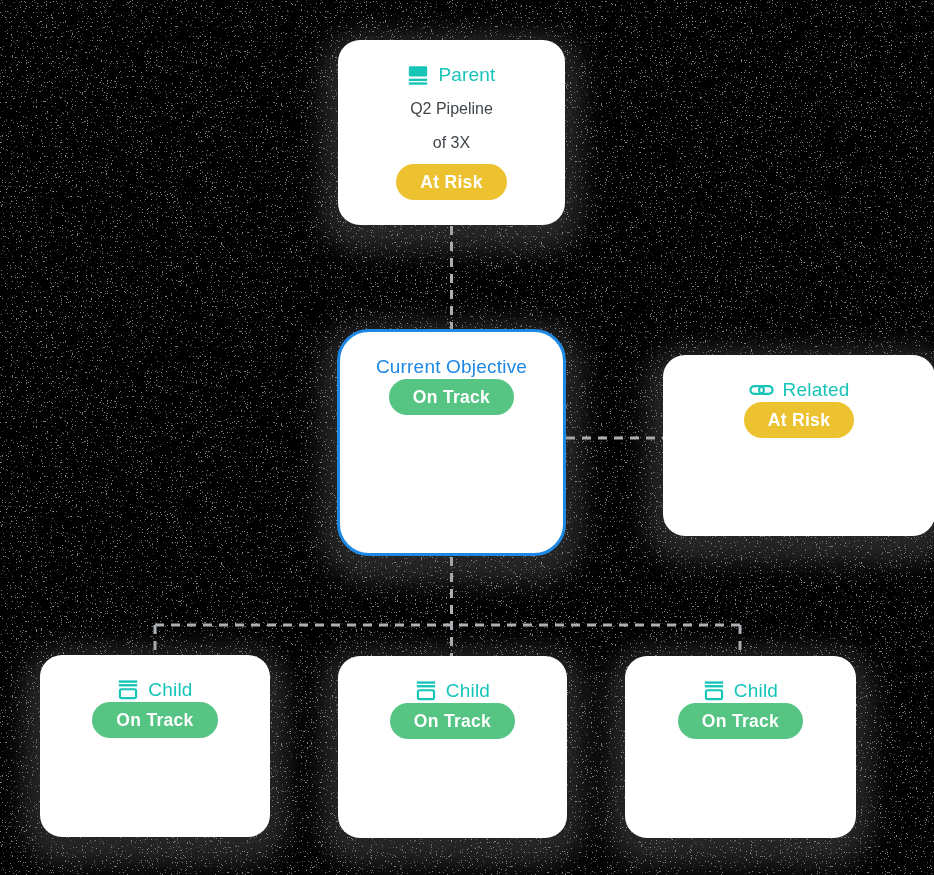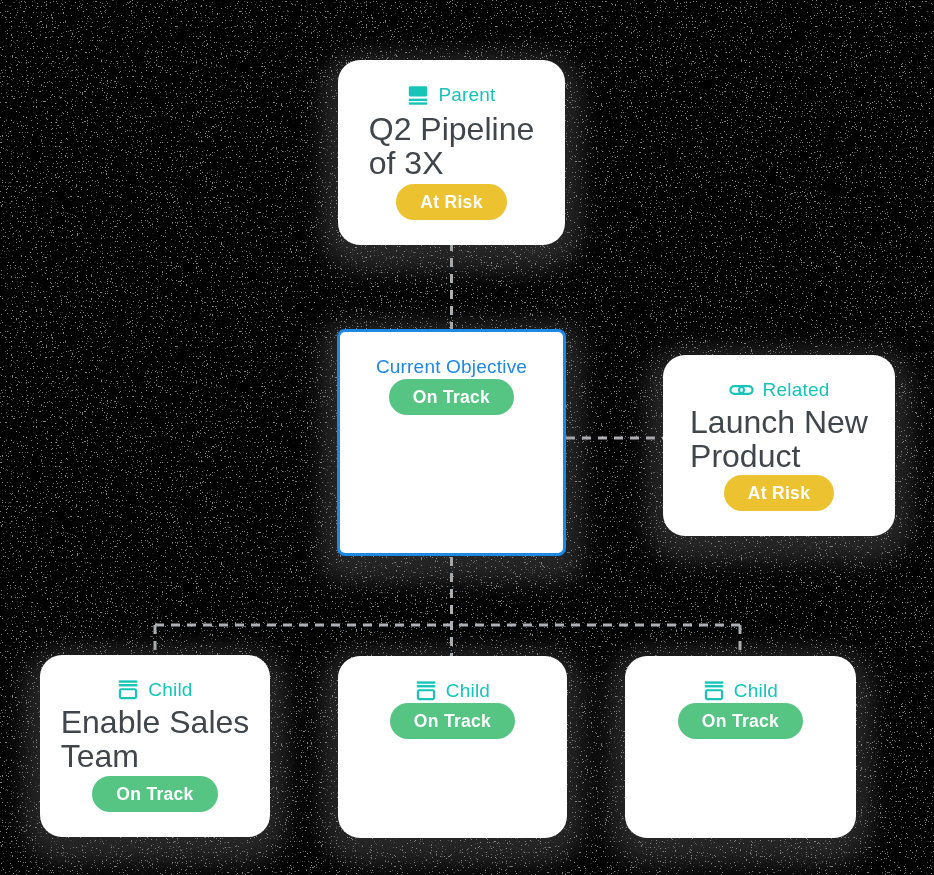--- a/index.html
+++ b/index.html
@@ -15,40 +15,40 @@
   .card{
     position:absolute;z-index:2;
     background:var(--card_bg,#ffffff);
     border-radius:22px;
     box-shadow:0 10px 26px 18px rgba(135,135,135,0.28);
     box-sizing:border-box;
     cursor:pointer;
   }
   .card--current{
     border:3px solid var(--blue,#1E88E5);
-    border-radius:8px;
+    border-radius:32px;
   }
   .card-inner{
     display:flex;flex-direction:column;align-items:center;
     height:100%;box-sizing:border-box;
     padding:23px 12px 25px;
   }
   .card-label{
     display:flex;align-items:center;gap:9px;
     font-size:19px;font-weight:500;letter-spacing:.2px;
     line-height:24px;
   }
   .label--teal{color:var(--teal,#16C4B8);}
   .label--blue{color:var(--blue,#1E88E5);}
   .card-label .icon{display:inline-flex;align-items:center;color:var(--teal,#16C4B8);}
   .card-title{
     margin:auto 0;
-    font-size:32px;line-height:34px;
+    font-size:16px;line-height:34px;
     color:var(--text,#40464B);
-    text-align:left;white-space:pre-line;
+    text-align:center;white-space:pre-line;
   }
   .badge{
     height:36px;display:flex;align-items:center;
     padding:0 24px;border-radius:18px;
     color:#ffffff;font-size:17.5px;font-weight:600;letter-spacing:.3px;
     border:none;
   }
   .badge--yellow{background:var(--yellow,#EDC230);}
   .badge--green{background:var(--green,#56C584);}
 </style>
@@ -69,21 +69,21 @@
     <g fill="none" style="stroke:var(--connector,#ADB1B5)" stroke-width="3" stroke-dasharray="9 7">
       <path d="M451.5 226 V 329"></path>
       <path d="M451.5 557 V 656"></path>
       <path d="M155 625 H 740"></path>
       <path d="M155 625 V 655"></path>
       <path d="M740 625 V 655"></path>
       <path d="M566 438 H 663"></path>
     </g>
   </svg>
 
-  <div class="card" style="left:338px;top:40px;width:227px;height:185px;margin-top:20px;">
+  <div class="card" style="left:338px;top:40px;width:227px;height:185px;">
     <div class="card-inner">
       <div class="card-label label--teal">
         <span class="icon">
           <svg width="22" height="22" viewBox="0 0 24 24" fill="currentColor">
             <rect x="2" y="2.5" width="20" height="11" rx="1.5"></rect>
             <rect x="2" y="16" width="20" height="2.6"></rect>
             <rect x="2" y="20" width="20" height="2.6"></rect>
           </svg>
         </span>
         <span>Parent</span>
@@ -96,51 +96,47 @@
 
   <div class="card card--current" style="left:337px;top:329px;width:229px;height:227px;">
     <div class="card-inner">
       <div class="card-label label--blue">
         <span>Current Objective</span>
       </div>
       <button class="badge badge--green">On Track</button>
     </div>
   </div>
 
-  <div class="card" style="left:663px;top:355px;width:232px;height:181px;">
+  <div class="card" style="left:663px;top:355px;width:272px;height:181px;">
     <div class="card-inner">
       <div class="card-label label--teal">
         <span class="icon">
           <svg width="25" height="16" viewBox="0 0 26 16" fill="none" stroke="currentColor" stroke-width="2.3">
             <rect x="1.5" y="4" width="14" height="8" rx="4"></rect>
             <rect x="10.5" y="4" width="14" height="8" rx="4"></rect>
           </svg>
         </span>
         <span>Related</span>
       </div>
-      <div class="card-title">Launch New
-Product</div>
       <button class="badge badge--yellow">At Risk</button>
     </div>
   </div>
 
   <div class="card" style="left:40px;top:655px;width:230px;height:182px;">
     <div class="card-inner">
       <div class="card-label label--teal">
         <span class="icon">
           <svg width="22" height="22" viewBox="0 0 24 24" fill="currentColor">
             <rect x="2" y="1.5" width="20" height="2.6"></rect>
             <rect x="2" y="5.5" width="20" height="2.6"></rect>
             <rect x="3.2" y="11.2" width="17.6" height="9.6" rx="1.5" fill="none" stroke="currentColor" stroke-width="2.4"></rect>
           </svg>
         </span>
         <span>Child</span>
       </div>
-      <div class="card-title">Enable Sales
-Team</div>
       <button class="badge badge--green">On Track</button>
     </div>
   </div>
 
   <div class="card" style="left:338px;top:656px;width:229px;height:182px;">
     <div class="card-inner">
       <div class="card-label label--teal">
         <span class="icon">
           <svg width="22" height="22" viewBox="0 0 24 24" fill="currentColor">
             <rect x="2" y="1.5" width="20" height="2.6"></rect>

